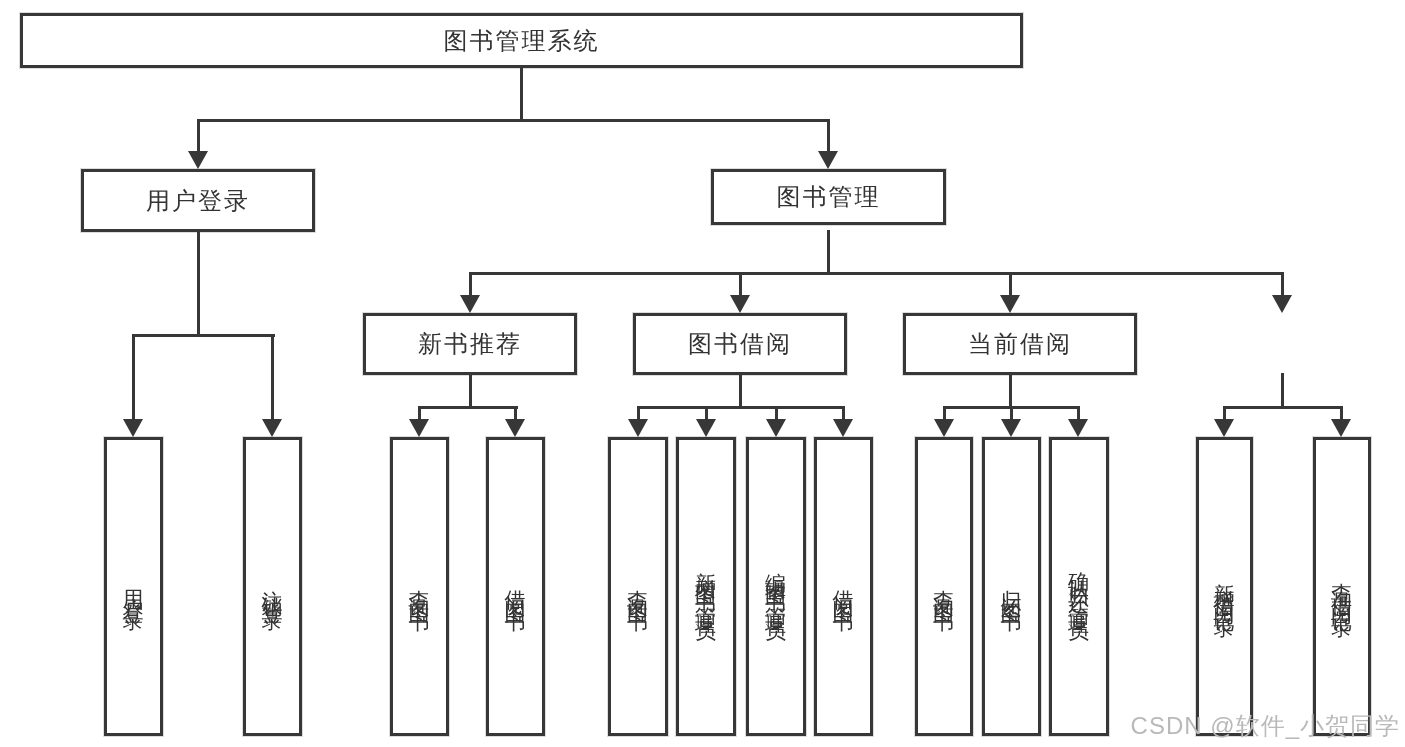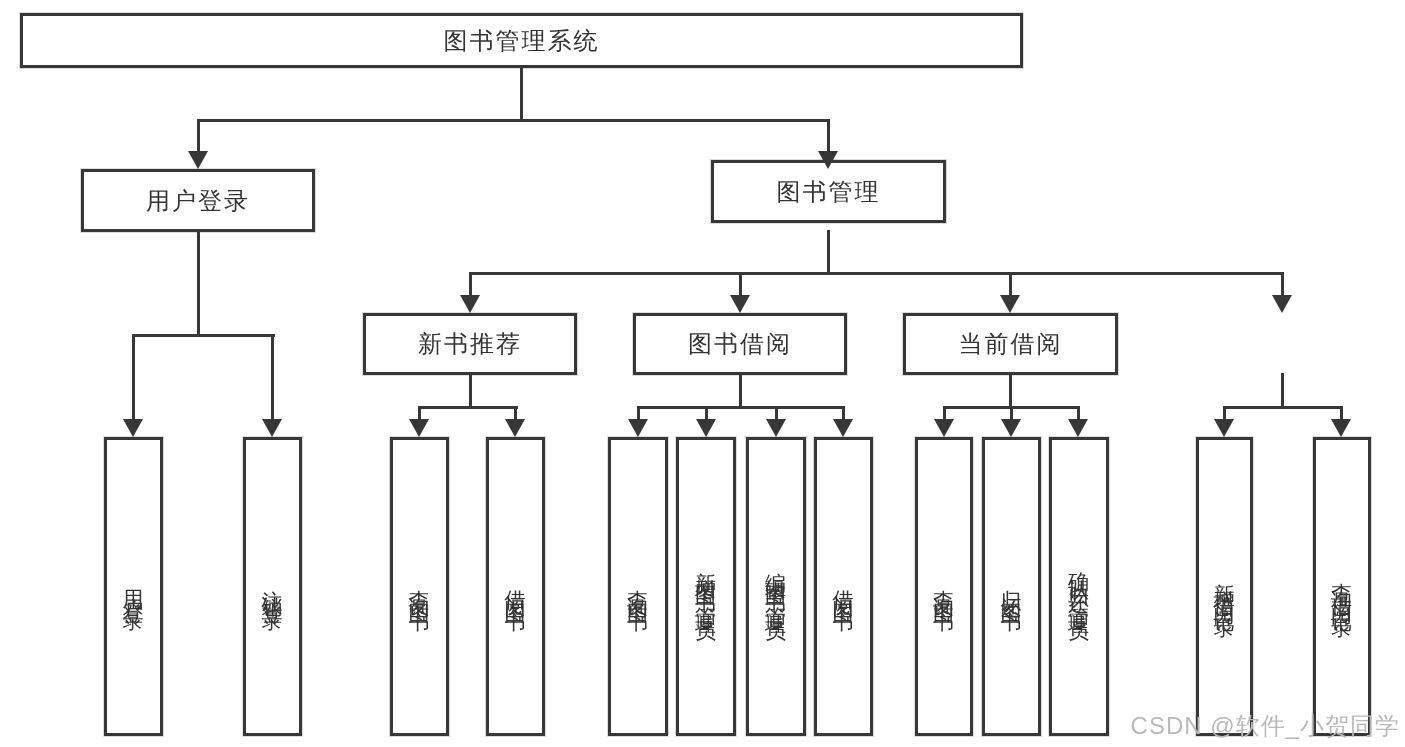--- a/index.html
+++ b/index.html
@@ -61,33 +61,33 @@
 <div class="canvas">
 
   <div class="node" style="left:20px;top:13px;width:1003px;height:55px">
     <span class="hlabel">图书管理系统</span>
   </div>
 
   <div class="node" style="left:81px;top:169px;width:234px;height:63px">
     <span class="hlabel">用户登录</span>
   </div>
 
-  <div class="node" style="left:711px;top:160px;width:235px;height:63px">
+  <div class="node" style="left:711px;top:169px;width:235px;height:56px">
     <span class="hlabel">图书管理</span>
   </div>
 
   <div class="node" style="left:363px;top:313px;width:214px;height:62px">
     <span class="hlabel">新书推荐</span>
   </div>
 
   <div class="node" style="left:633px;top:313px;width:214px;height:62px">
     <span class="hlabel">图书借阅</span>
   </div>
 
-  <div class="node" style="left:903px;top:313px;width:215px;height:62px">
+  <div class="node" style="left:903px;top:313px;width:234px;height:62px">
     <span class="hlabel">当前借阅</span>
   </div>
 
 
   <div class="node leaf" style="left:104px;top:437px;width:59px;height:299px">
     <span class="vlabel">用户登录</span>
   </div>
   <div class="node leaf" style="left:243px;top:437px;width:59px;height:299px">
     <span class="vlabel">注销登录</span>
   </div>

